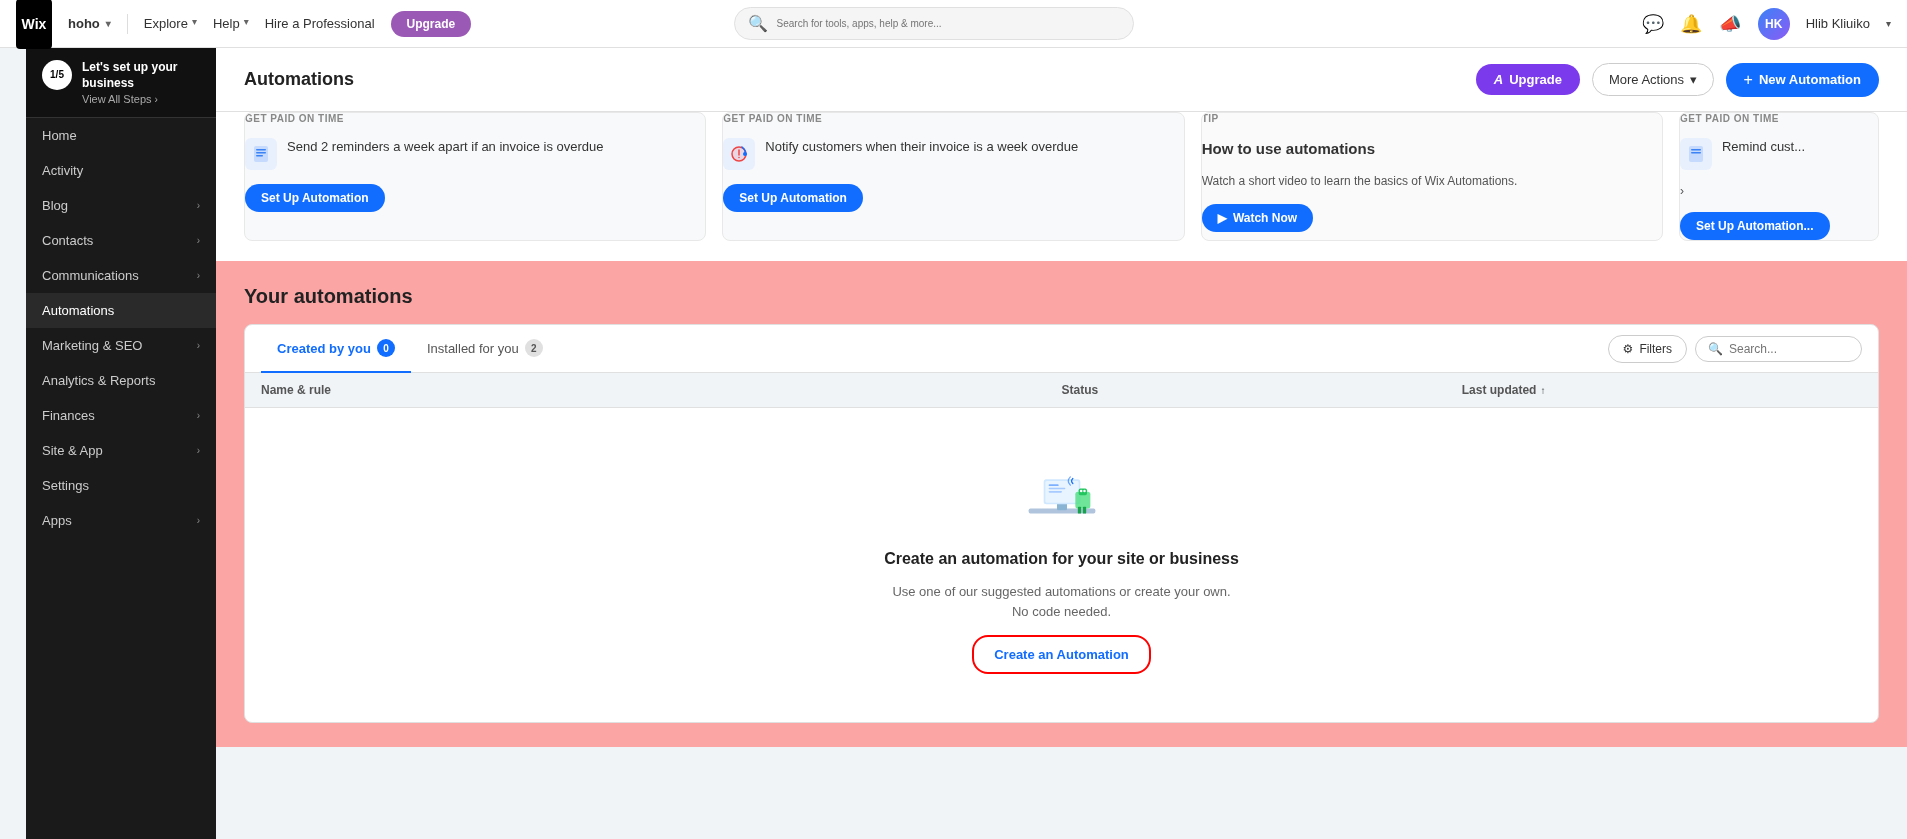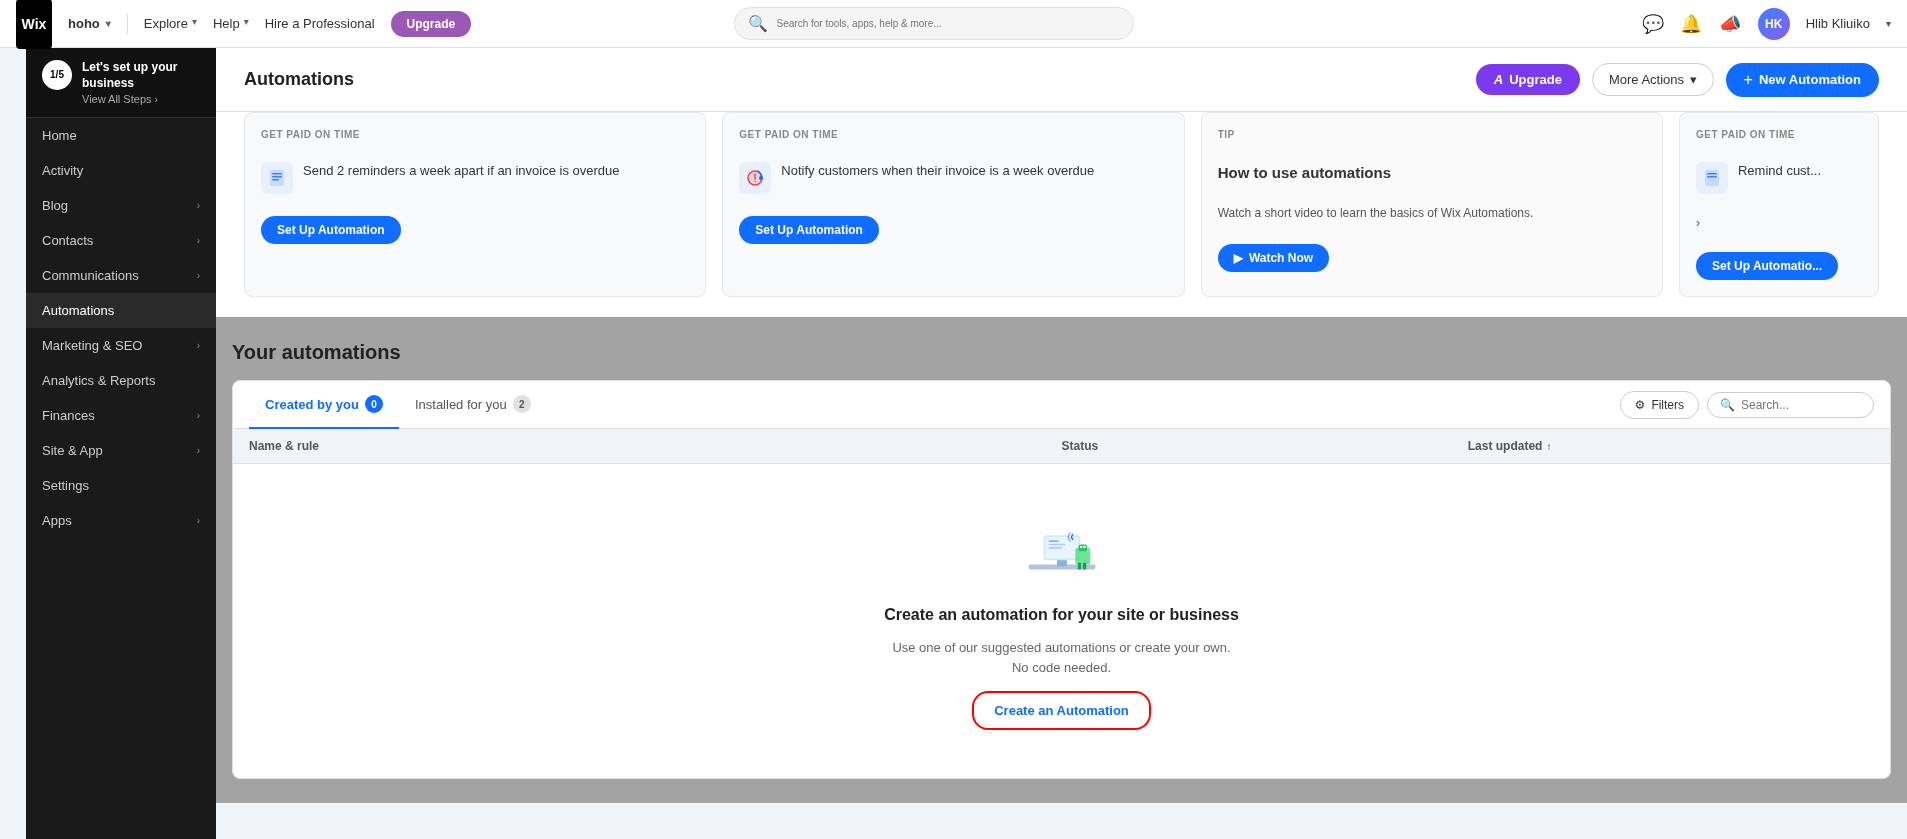--- a/index.html
+++ b/index.html
@@ -172,26 +172,26 @@
     }
     .cards-row {
       display: flex;
       gap: 16px;
       overflow: hidden;
     }
     .suggestion-card {
       background: #f8f9fa;
       border: 1px solid #e8e8e8;
       border-radius: 8px;
-      padding: 16px;
+      padding: 0;
       flex: 1;
       min-width: 0;
       display: flex;
       flex-direction: column;
-      gap: 22px;
+      gap: 14px;
       position: relative;
       overflow: hidden;
     }
     .suggestion-card.partial {
       max-width: 200px;
       flex: 0 0 200px;
     }
     .card-tag {
       font-size: 10px;
       font-weight: 600;
@@ -223,22 +223,22 @@
     .watch-btn {
       background: #116dff; color: #fff; border: none; border-radius: 20px;
       padding: 7px 16px; font-size: 12px; font-weight: 600; cursor: pointer;
       align-self: flex-start;
       display: flex; align-items: center; gap: 6px;
     }
     .tip-card { background: #fafafa; }
 
     
     .automations-section {
-      padding: 24px 16px;
-      background: #a3a3a3;
+      padding: 24px 28px;
+      background: #fca5a5;
     }
     .section-title {
       font-size: 20px; font-weight: 700; color: #222;
       margin-bottom: 16px;
     }
     .automations-panel {
       background: #fff;
       border: 1px solid #e0e0e0;
       border-radius: 8px;
       overflow: hidden;
@@ -505,21 +505,21 @@
               <div class="card-icon">
                 <svg width="20" height="20" viewBox="0 0 20 20" fill="none">
                   <rect x="3" y="2" width="14" height="16" rx="2" fill="#3b82f6" opacity="0.2"></rect>
                   <rect x="5" y="5" width="10" height="1.5" rx="0.75" fill="#3b82f6"></rect>
                   <rect x="5" y="8" width="10" height="1.5" rx="0.75" fill="#3b82f6"></rect>
                 </svg>
               </div>
               <span class="card-text">Remind cust...</span>
             </div>
             <span style="font-size:12px;color:#555;">›</span>
-            <button class="card-btn">Set Up Automatio...</button>
+            <button class="card-btn">Set Up Automation...</button>
           </div>
 
         </div>
       </div>
 
       <div class="automations-section">
         <h2 class="section-title">Your automations</h2>
 
         <div class="automations-panel">
 

